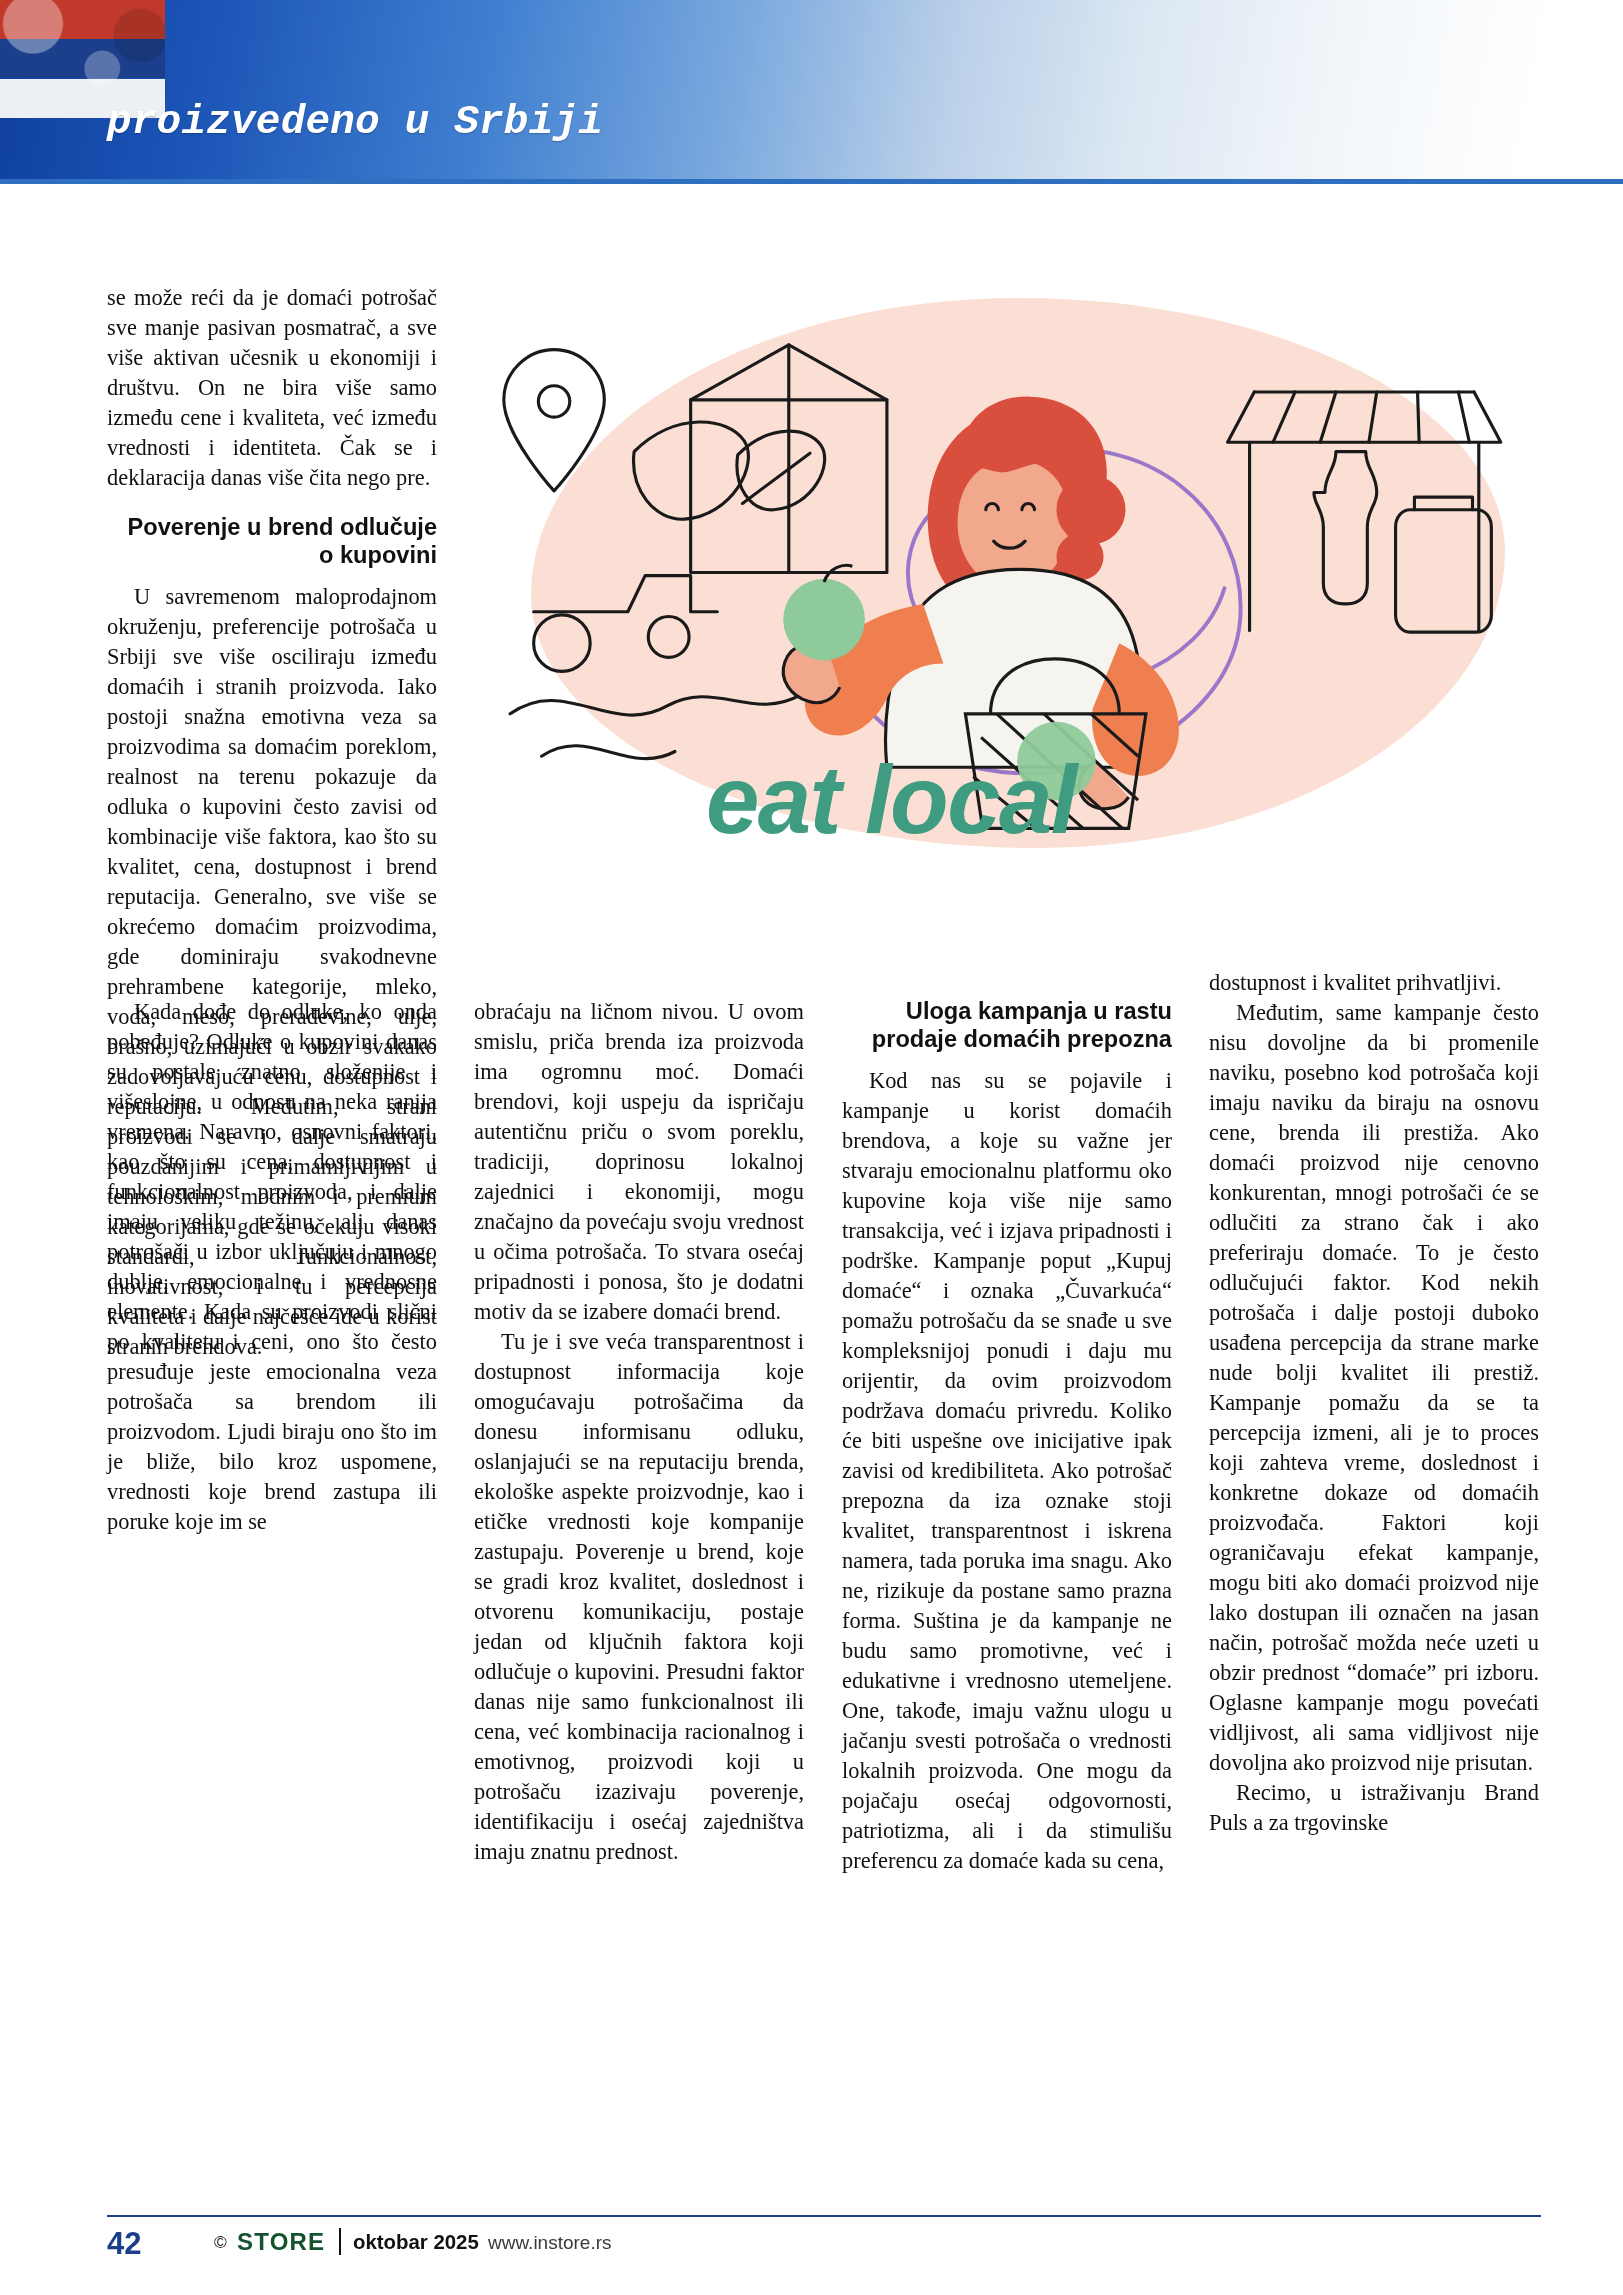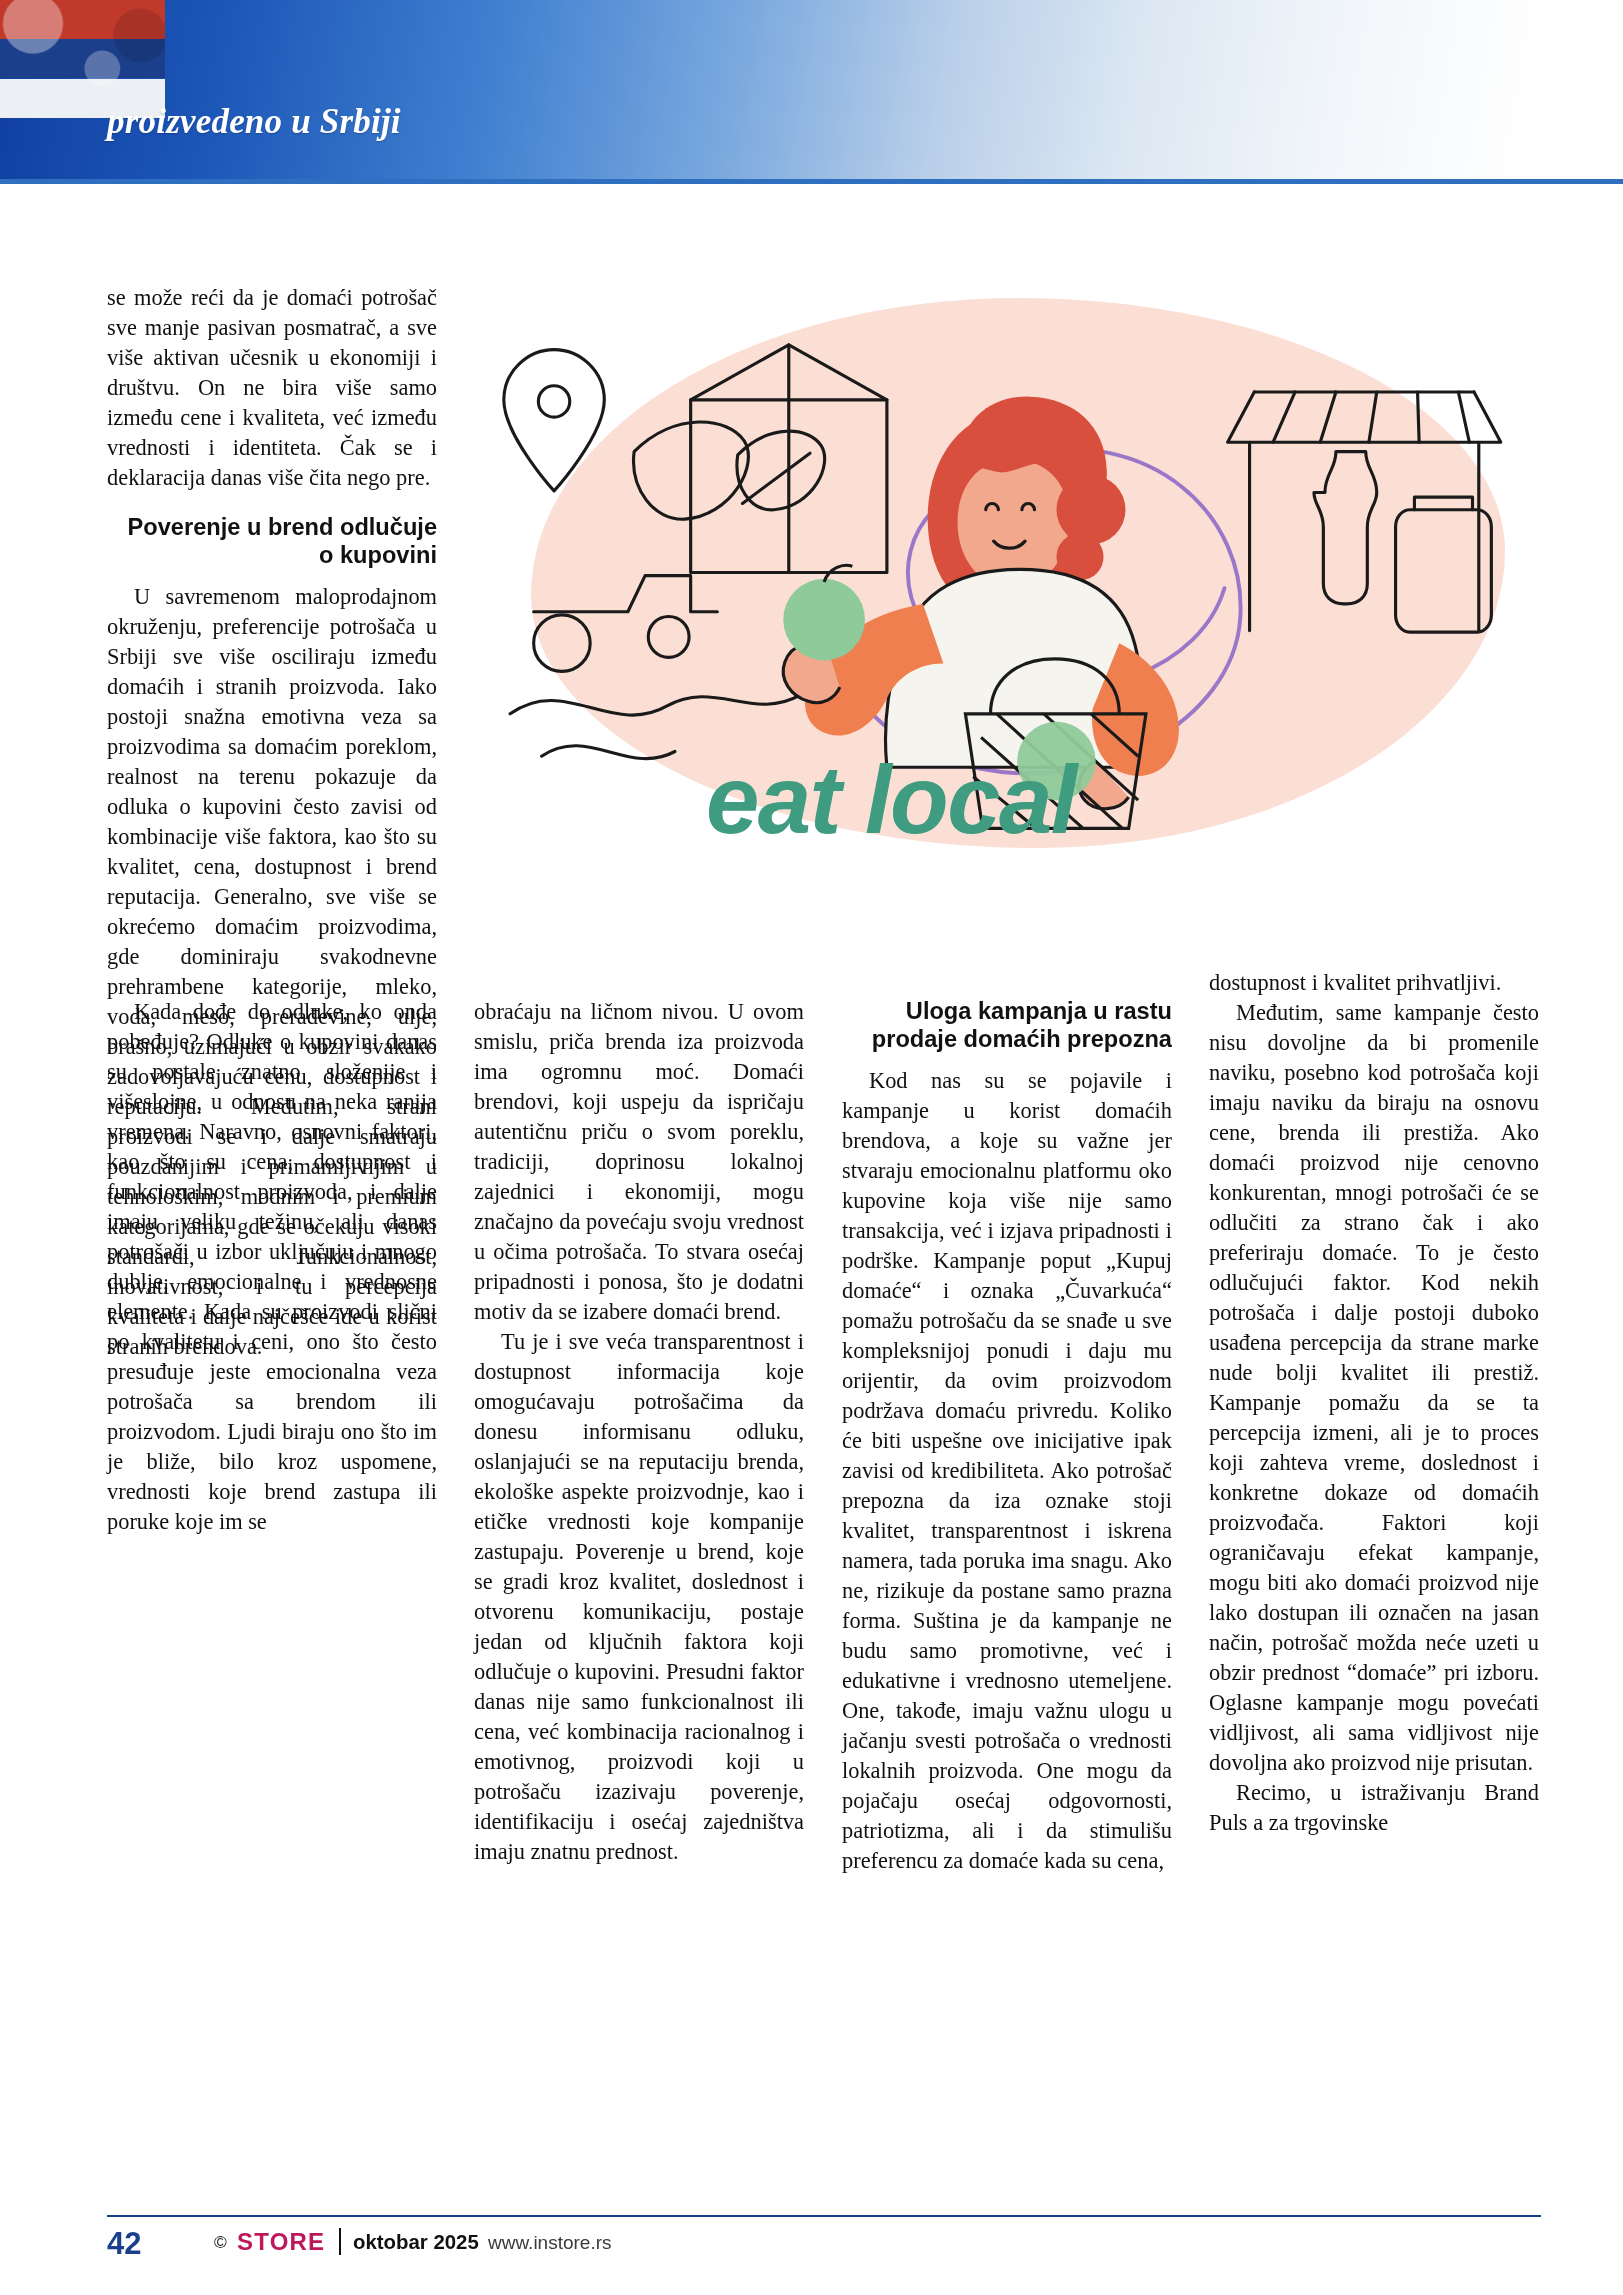--- a/index.html
+++ b/index.html
@@ -53,24 +53,24 @@
     background:
       radial-gradient(circle at 20% 20%, rgba(255,255,255,0.35) 0 18%, transparent 19%),
       radial-gradient(circle at 62% 58%, rgba(255,255,255,0.28) 0 14%, transparent 15%),
       radial-gradient(circle at 85% 30%, rgba(0,0,0,0.12) 0 16%, transparent 17%);
   }
   .header-title {
     position: absolute;
     left: 107px;
     top: 122px;
     transform: translateY(-50%);
-    font-family: Liberation Serif, serif;
+    font-family: Liberation Mono, monospace;
     font-weight: bold;
     font-style: italic;
-    font-size: 35px;
+    font-size: 41px;
     color: #ffffff;
     letter-spacing: 0.2px;
     text-shadow: 0 0.8px 1.6px rgba(0,0,0,0.25);
   }
   .header-rule {
     position: absolute;
     left: 0;
     top: 179px;
     width: 1623px;
     height: 4.7px;
@@ -180,21 +180,21 @@
     font-size: 17.3px;
     color: #1a1a1a;
   }
   .footer-brandname {
     position: absolute;
     left: 237px;
     top: 12.6px;
     font-family: "Liberation Sans", sans-serif;
     font-weight: bold;
     font-size: 24px;
-    color: #be185d;
+    color: #14532d;
     letter-spacing: 1.2px;
   }
   .footer-date {
     position: absolute;
     left: 353px;
     top: 15.7px;
     font-family: "Liberation Sans", sans-serif;
     font-weight: bold;
     font-size: 20.4px;
     color: #111111;

